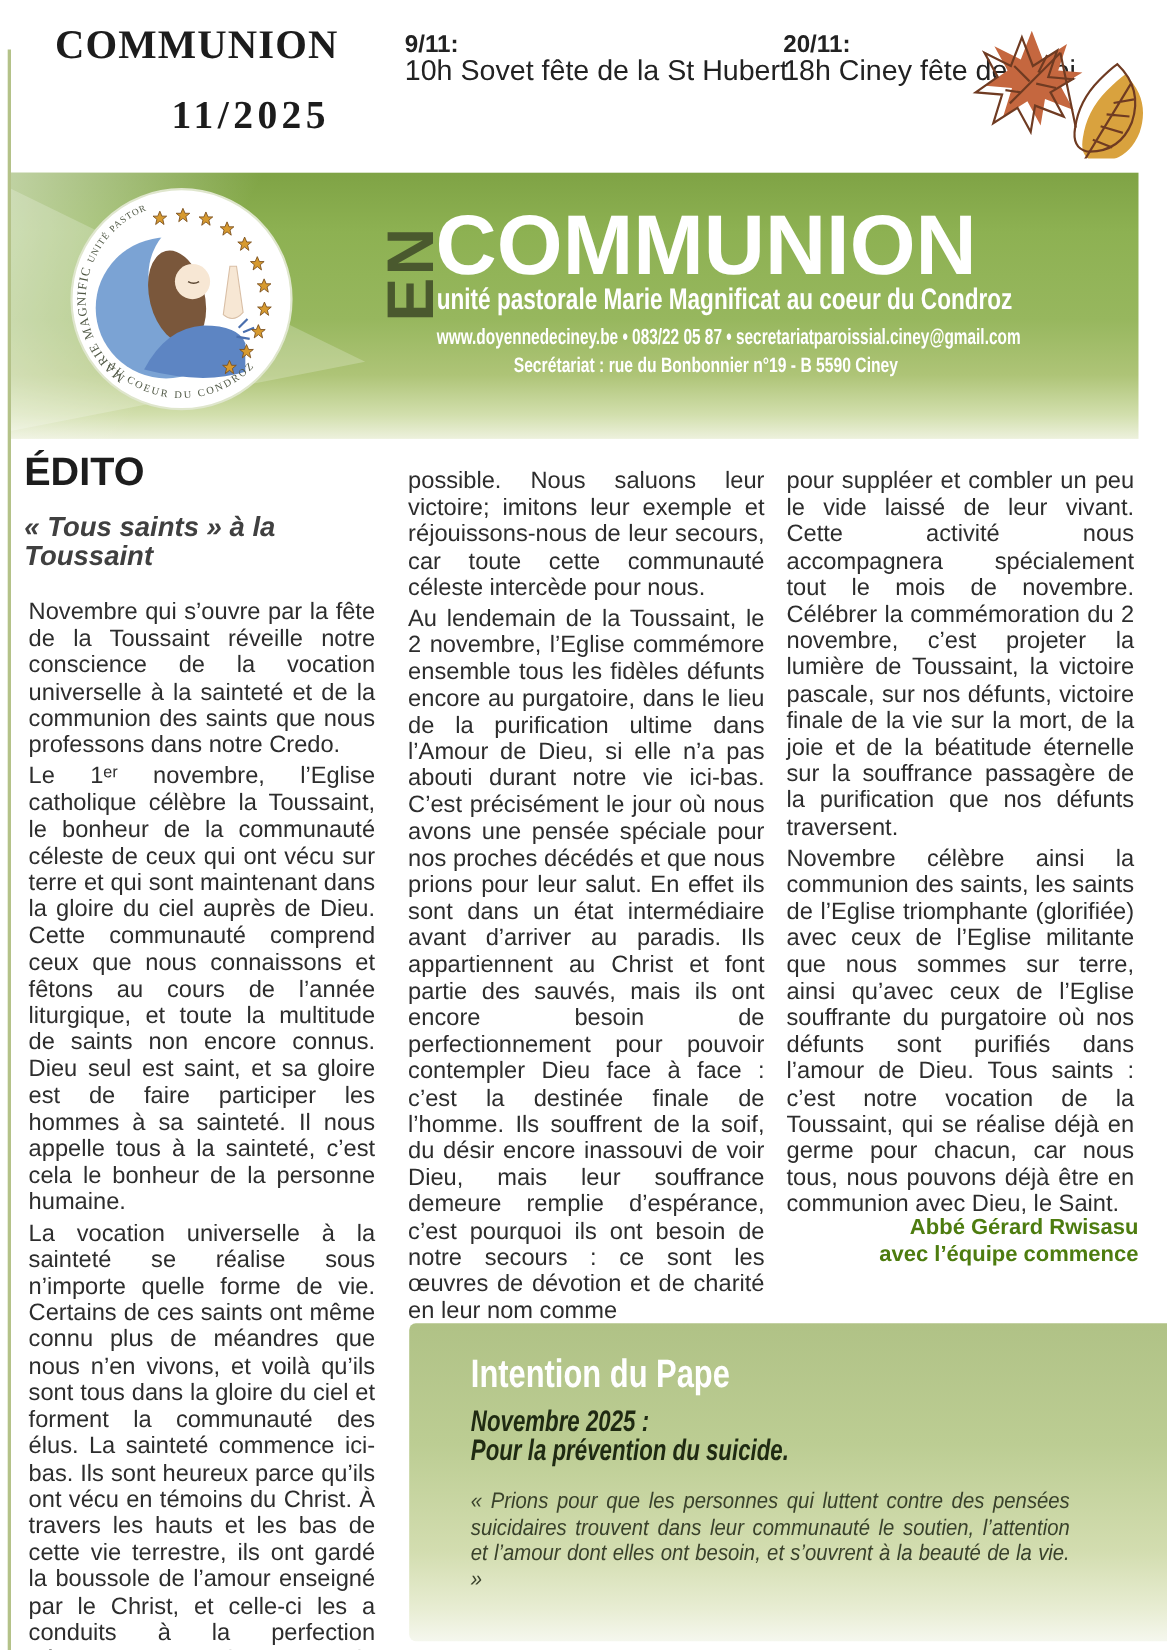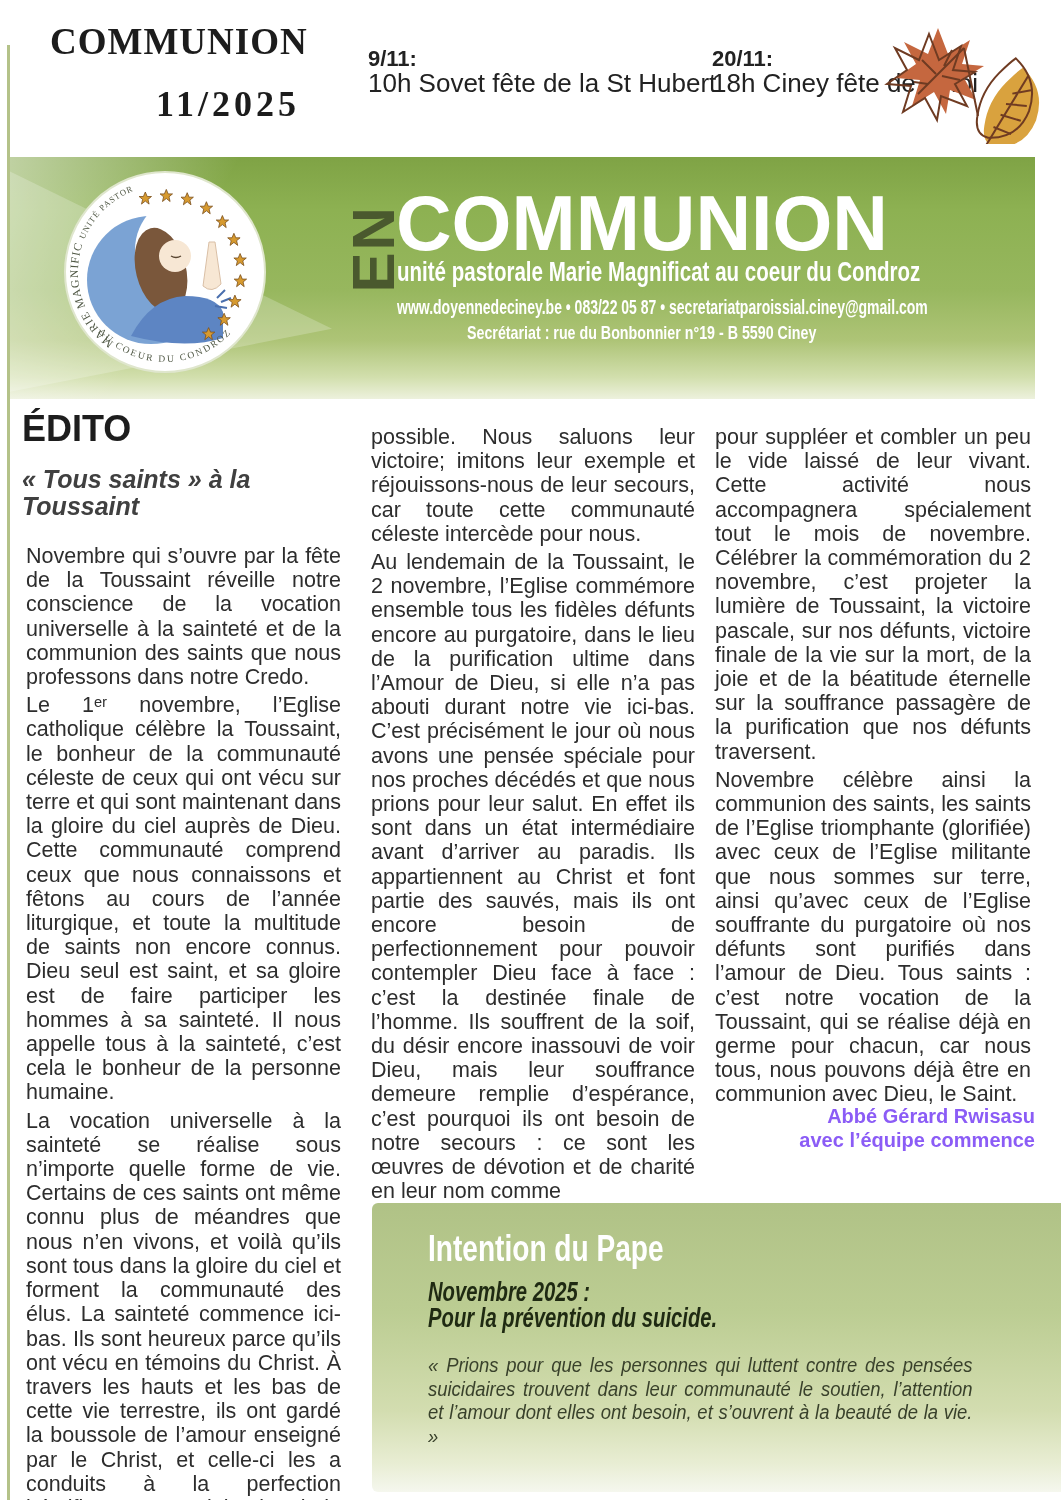--- a/index.html
+++ b/index.html
@@ -10,21 +10,21 @@
   
   .left-rule{left:7px;top:45px;width:3px;height:1455px;background:#b4c289;}
 
   
   .masthead{left:50px;top:22px;width:250px;text-align:center;color:#1c1c1c;
             font-family:"Liberation Serif",serif;font-weight:bold;}
   .masthead .month{font-size:37px;letter-spacing:1px;line-height:40px;}
   .masthead .issue{font-size:36px;letter-spacing:4px;line-height:52px;margin-top:16px;text-align:right;}
 
   .event{color:#222;}
-  .event .date{font-weight:bold;font-size:22px;line-height:25px;margin-top:19px;}
+  .event .date{font-weight:bold;font-size:22px;line-height:25px;}
   .event .detail{font-size:26px;line-height:24px;}
 
   
   .banner{left:10px;top:157px;width:1025px;height:242px;
           background:linear-gradient(180deg,#7fa345 0%,#8db152 22%,#97b75e 55%,#aec477 76%,#d2dfad 91%,#edf1dd 100%);}
   .banner .wash{left:0;top:0;width:100%;height:100%;
           background:linear-gradient(118deg,rgba(255,255,255,.5) 0%,rgba(255,255,255,0) 20%);}
   .banner .chevron{left:0;top:0;width:322px;height:242px;background:rgba(255,255,255,.22);
           -webkit-clip-path:polygon(0 6%,100% 71%,0 97%);clip-path:polygon(0 6%,100% 71%,0 97%);}
   .en-vertical{left:318px;top:210px;width:110px;height:55px;transform:rotate(-90deg);
@@ -40,21 +40,21 @@
   
   .edito-title{left:22px;top:408px;font-size:36px;font-weight:bold;color:#1d1d1d;line-height:42px;}
   .edito-subtitle{left:22px;top:466px;font-size:25px;font-weight:bold;font-style:italic;
           color:#404040;line-height:27px;white-space:pre-line;}
   .col{text-align:justify;font-size:21.5px;line-height:24.2px;color:#2d2d2d;}
   .col p{margin:4px;}
   .col1{left:22px;top:540px;width:323px;}
   .col2{left:367px;top:421px;width:332px;}
   .col3{left:711px;top:421px;width:324px;}
   .signature{left:711px;top:1104px;width:324px;text-align:right;font-weight:bold;
-          font-size:20px;line-height:24px;color:#8b5cf6;}
+          font-size:20px;line-height:24px;color:#4d7c0f;}
 
   
   .intention{left:372px;top:1203px;width:743px;height:289px;border-radius:6px;
           background:linear-gradient(180deg,#b0c286 0%,#bccd93 38%,#d3ddb0 72%,#e8edd3 90%,#f5f7ee 100%);}
   .intention-title{left:56px;top:26px;font-size:36px;font-weight:bold;color:#ffffff;
           white-space:nowrap;transform:scaleX(.78);transform-origin:left top;line-height:40px;}
   .intention-sub{left:56px;top:76px;font-size:27px;font-weight:bold;font-style:italic;
           color:#1f2a12;line-height:26px;white-space:nowrap;transform:scaleX(.75);transform-origin:left top;}
   .intention-quote{left:56px;top:150px;width:605px;transform:scaleX(.9);transform-origin:left top;
           font-size:20.5px;font-style:italic;line-height:23.5px;color:#39412b;text-align:justify;}

